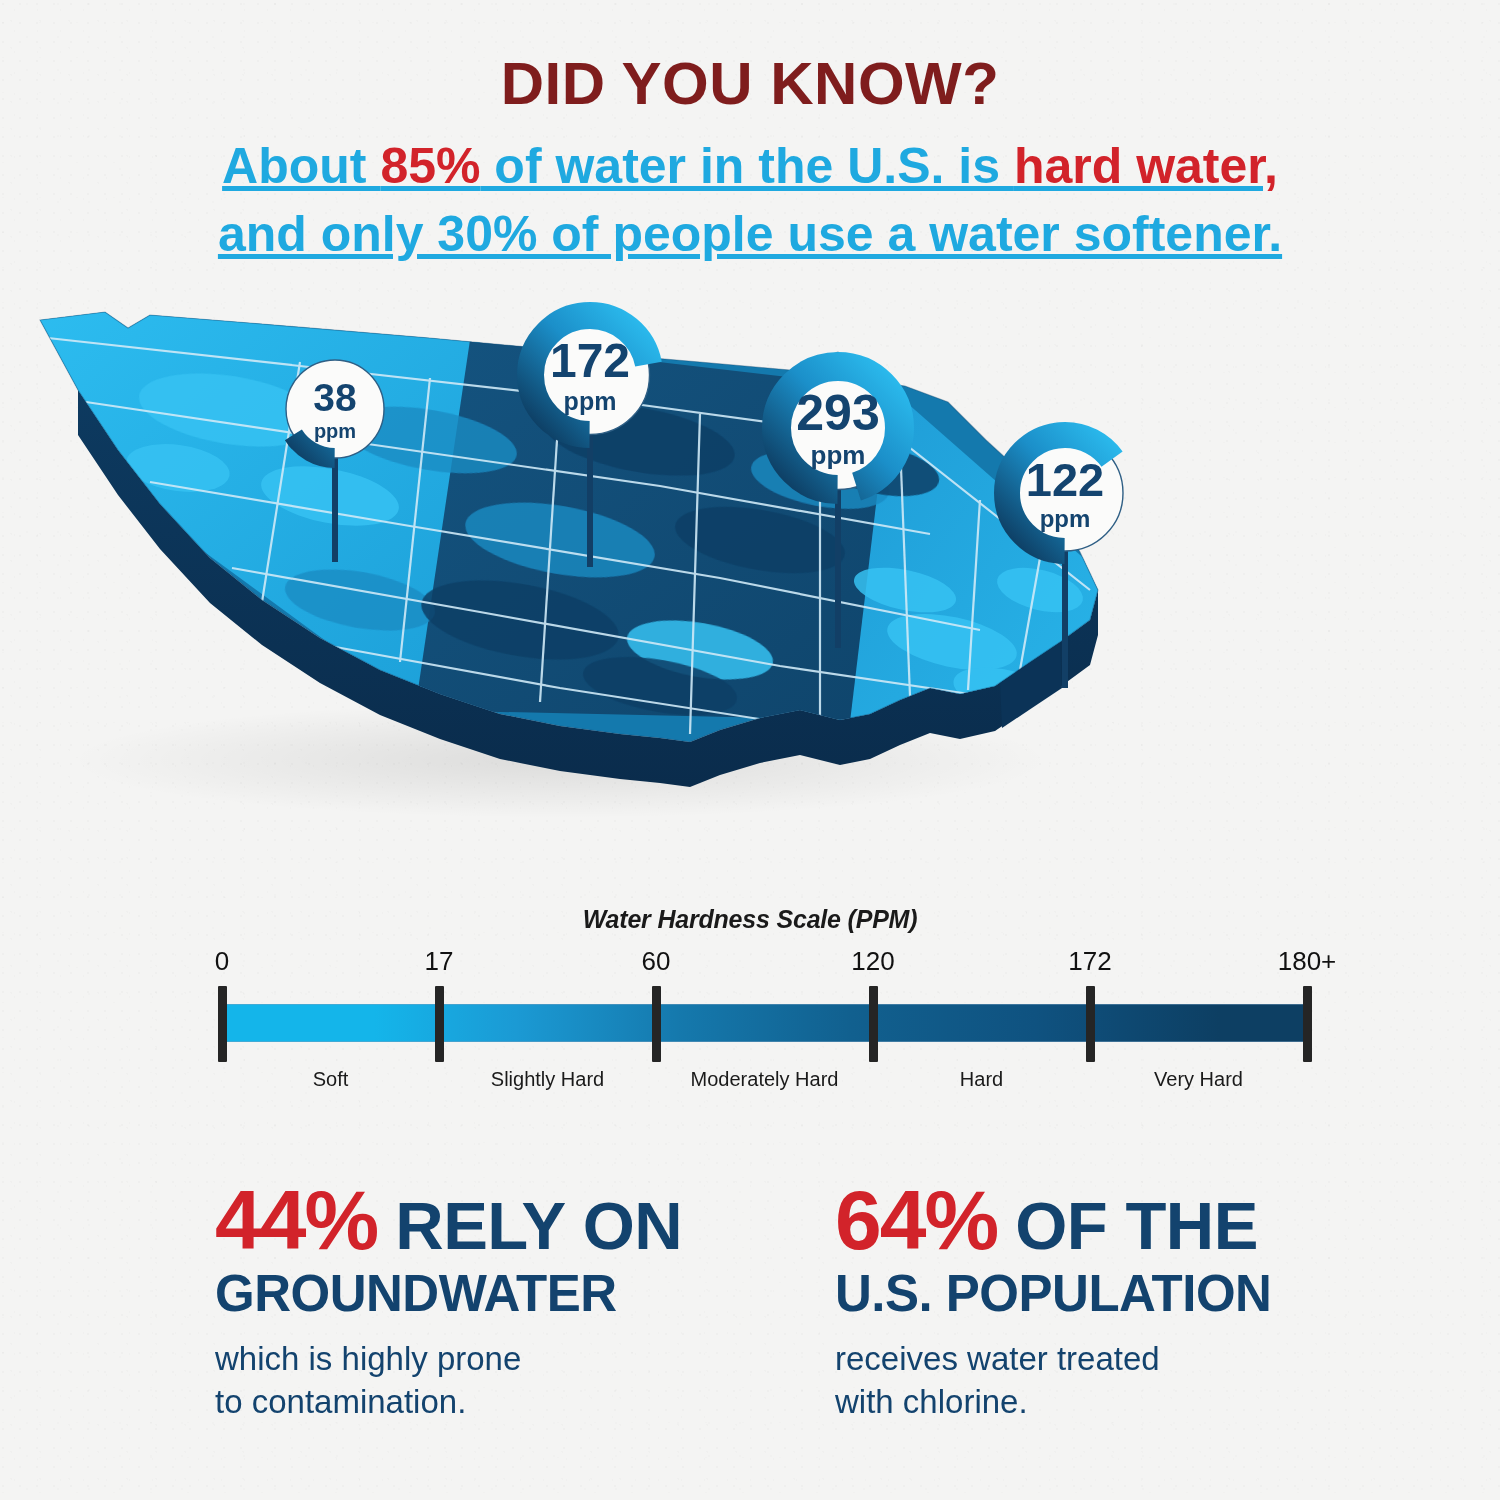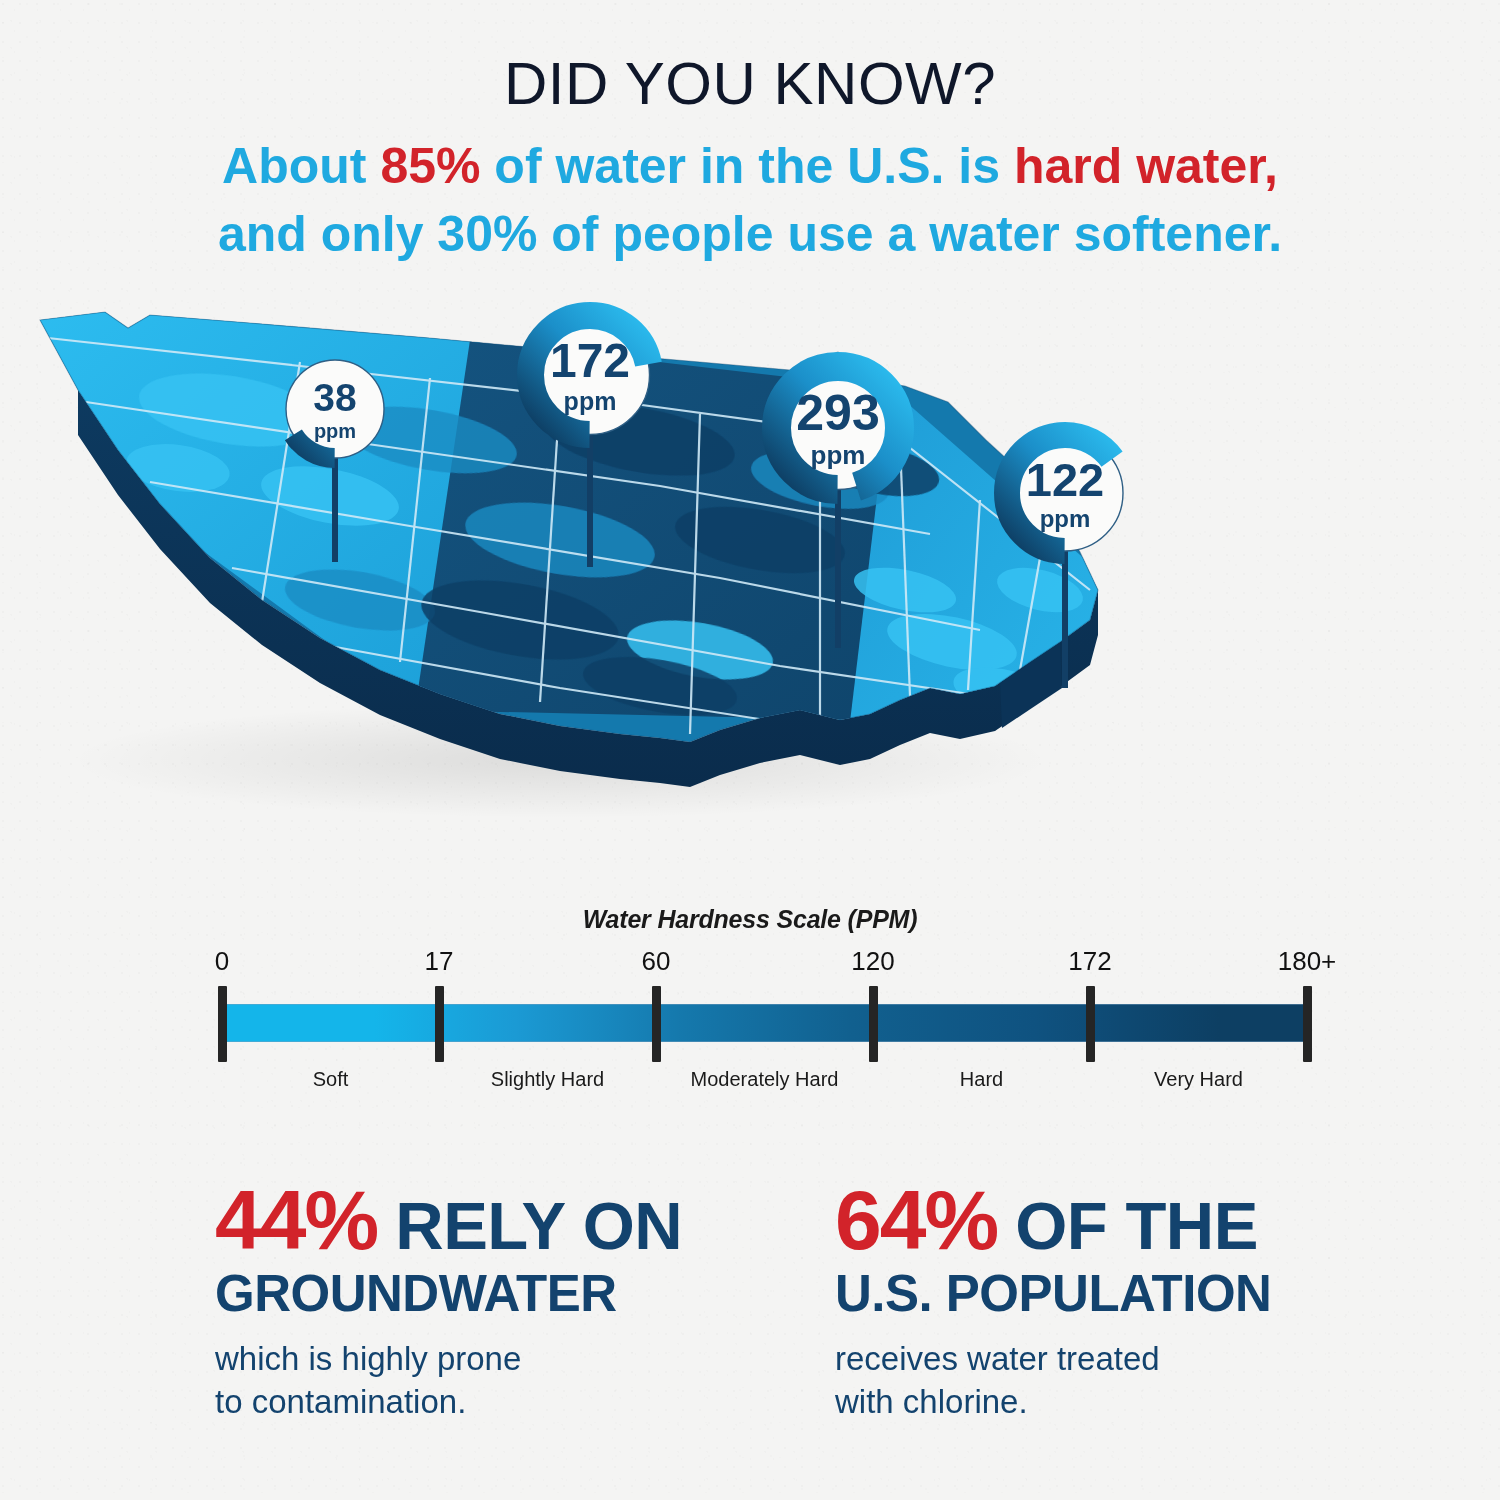--- a/index.html
+++ b/index.html
@@ -20,26 +20,27 @@
       radial-gradient(circle at 86% 12%, rgba(0,0,0,.016) 0 1px, transparent 1px),
       radial-gradient(circle at 8% 64%, rgba(0,0,0,.017) 0 1px, transparent 1px);
     background-size: 17px 19px, 23px 21px, 29px 27px, 31px 33px, 37px 35px;
     opacity:.9;
   }
   #stage { position:relative; z-index:1; width:1500px; height:1500px; }
 
   
   .hdr { position:absolute; left:0; right:0; top:52px; text-align:center; }
   .hdr-title{
-    font-size:60px; font-weight:normal; letter-spacing:.5px;
-    color:#0f172a; line-height:1.05; font-stretch:condensed;
+    font-size:60px; font-weight:bold; letter-spacing:.5px;
+    color:#7f1d1d; line-height:1.05; font-stretch:condensed;
   }
   .hdr-sub{
     margin-top:18px; font-size:50px; font-weight:bold; line-height:1.35;
     color:#1fa9e0;
+    text-decoration:underline;
   }
   .hdr-sub .red { color:#d2232a; }
   .hdr-line{ white-space:nowrap; }
 
   
   #map-area{ position:absolute; left:0; top:290px; width:1500px; height:660px; }
   #map-svg{ position:absolute; left:0; top:0; }
 
   
   .pin{ position:absolute; }

